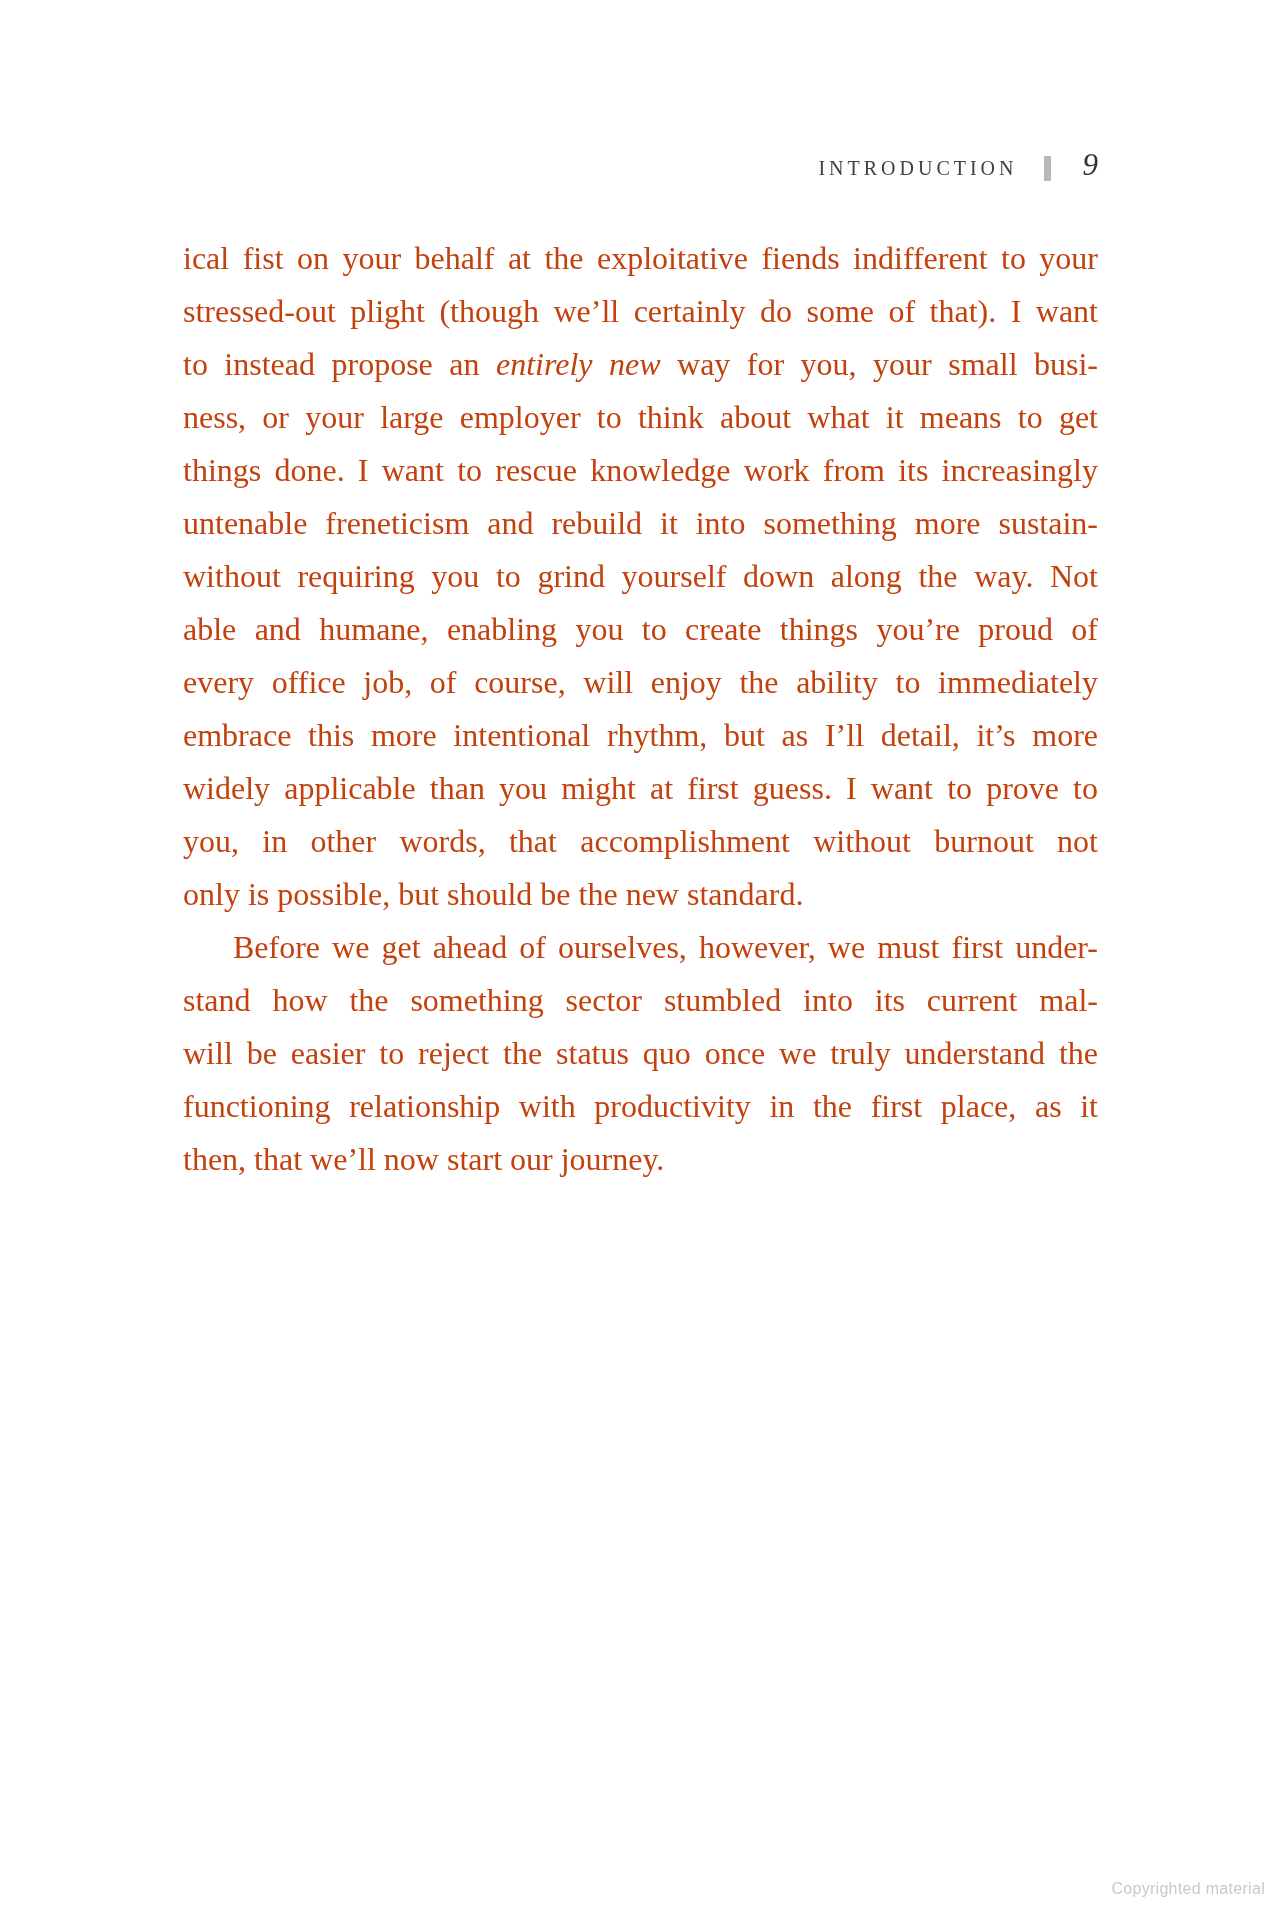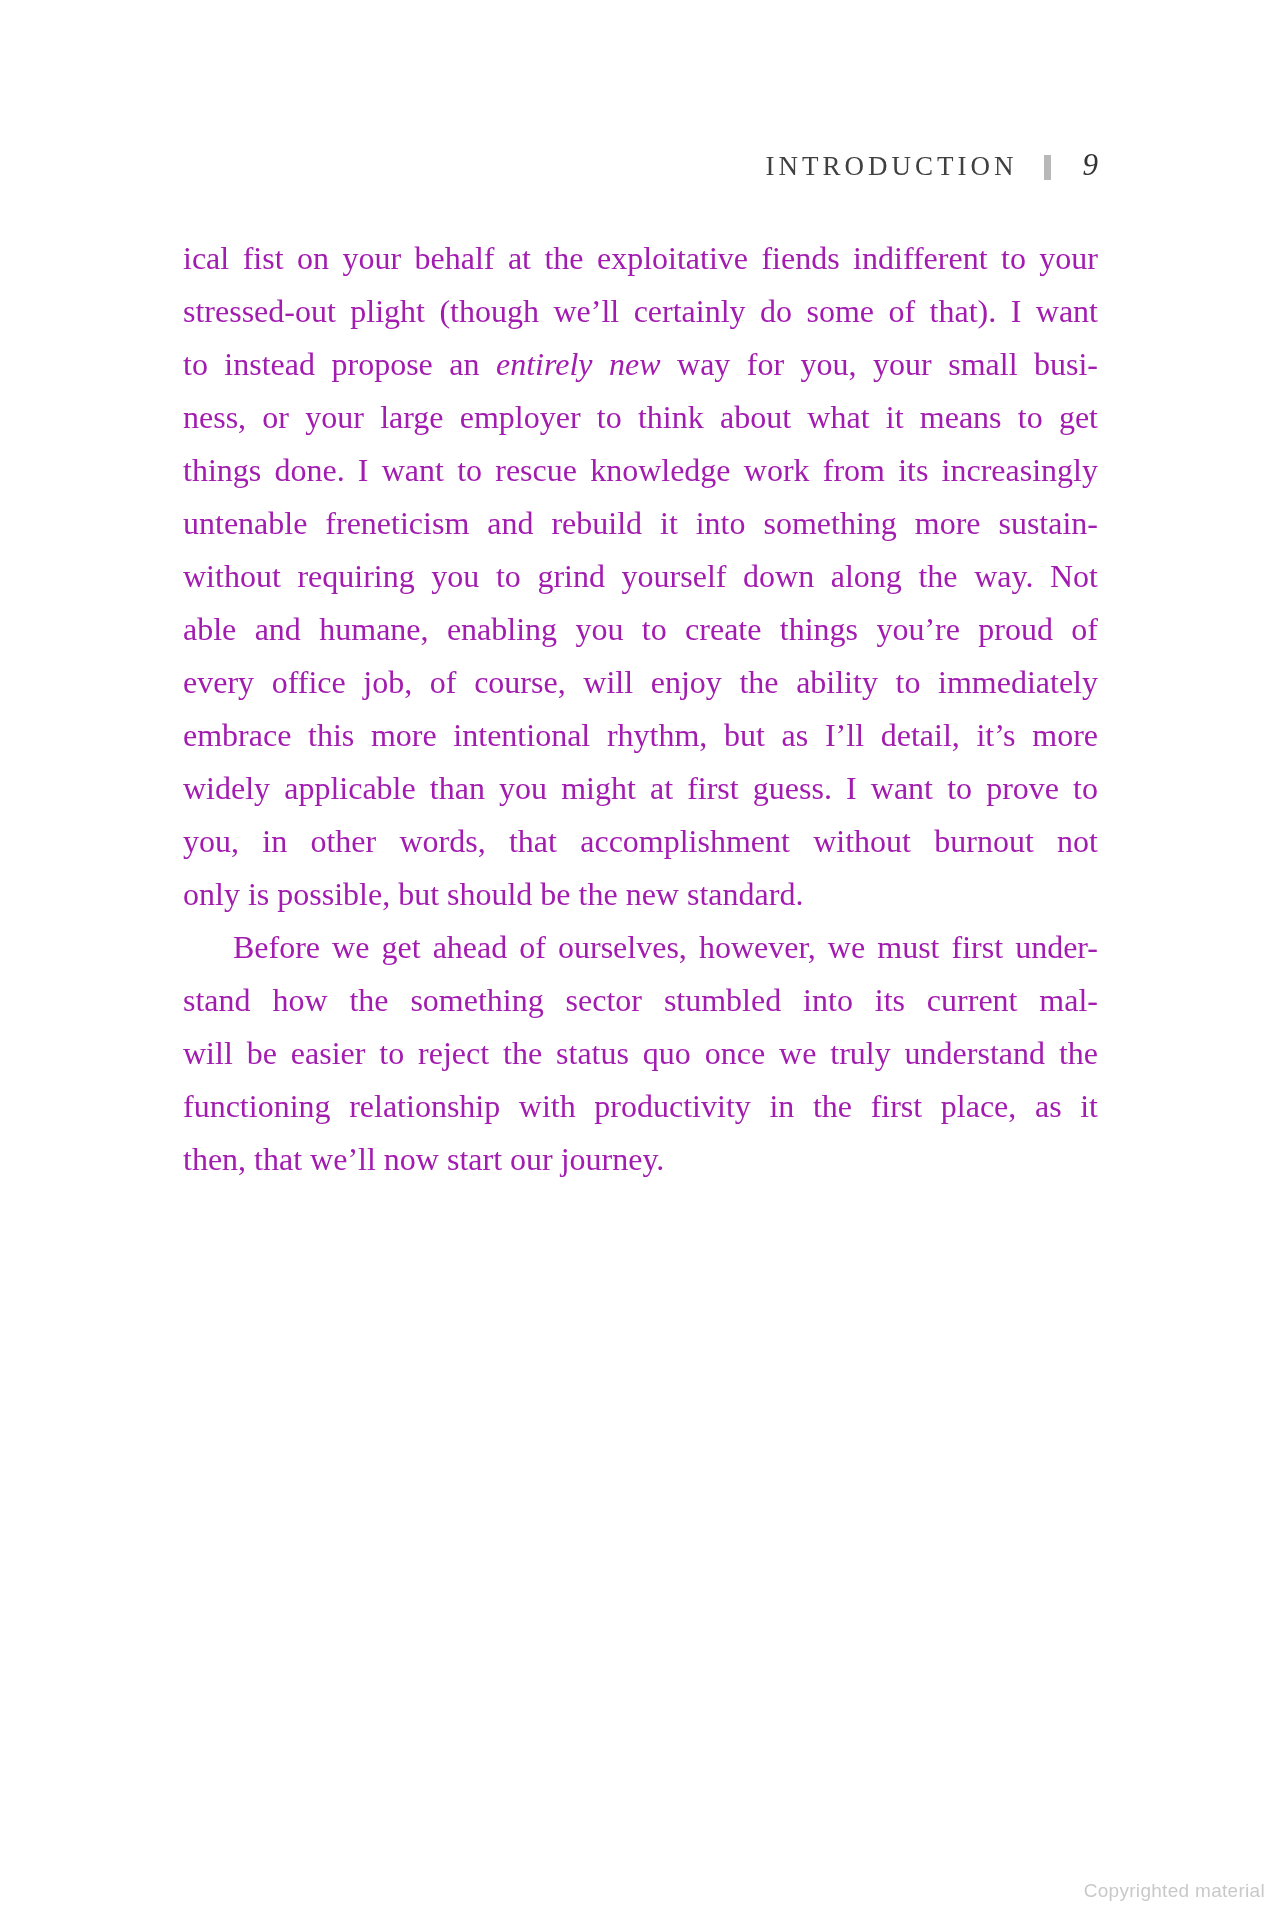--- a/index.html
+++ b/index.html
@@ -21,21 +21,21 @@
     position: absolute;
     top: 150px;
     left: 183px;
     width: 915px;
     display: flex;
     justify-content: flex-end;
     align-items: baseline;
     line-height: 30px;
   }
   .running-head {
-    font-size: 27px;
+    font-size: 20px;
     letter-spacing: 4px;
     color: #404040;
   }
   .header-divider {
     display: inline-block;
     width: 7px;
     height: 25px;
     background: #b8b8b8;
     margin-left: 26px;
     margin-right: 32px;
@@ -72,37 +72,37 @@
     text-indent: 50px;
   }
   .italic { font-style: italic; }
 
   
   .watermark {
     position: absolute;
     top: 1880px;
     right: 15px;
     font-family: "Liberation Sans", "DejaVu Sans", sans-serif;
-    font-size: 19px;
+    font-size: 16px;
     letter-spacing: 0.3px;
     color: #c9c9c9;
   }
 </style>
 </head>
 <body>
 
 <div class="page">
 
   <div class="header">
     <span class="running-head" style="color: rgb(64, 64, 64);">INTRODUCTION</span>
     <span class="header-divider" style="background: rgb(184, 184, 184);"></span>
     <span class="page-number">9</span>
   </div>
 
-  <div class="body-text" style="color: #a21caf;">
+  <div class="body-text" style="color: #c2410c;">
       <div class="paragraph">
         <div class="line"><span>ical fist on your behalf at the exploitative fiends indifferent to your</span></div>
         <div class="line"><span>stressed-out plight (though we’ll certainly do some of that). I want</span></div>
         <div class="line"><span>to instead propose an </span><span class="italic">entirely new</span><span> way for you, your small busi-</span></div>
         <div class="line"><span>ness, or your large employer to think about what it means to get</span></div>
         <div class="line"><span>things done. I want to rescue knowledge work from its increasingly</span></div>
         <div class="line"><span>untenable freneticism and rebuild it into something more sustain-</span></div>
         <div class="line"><span>without requiring you to grind yourself down along the way. Not</span></div>
         <div class="line"><span>able and humane, enabling you to create things you’re proud of</span></div>
         <div class="line"><span>every office job, of course, will enjoy the ability to immediately</span></div>

